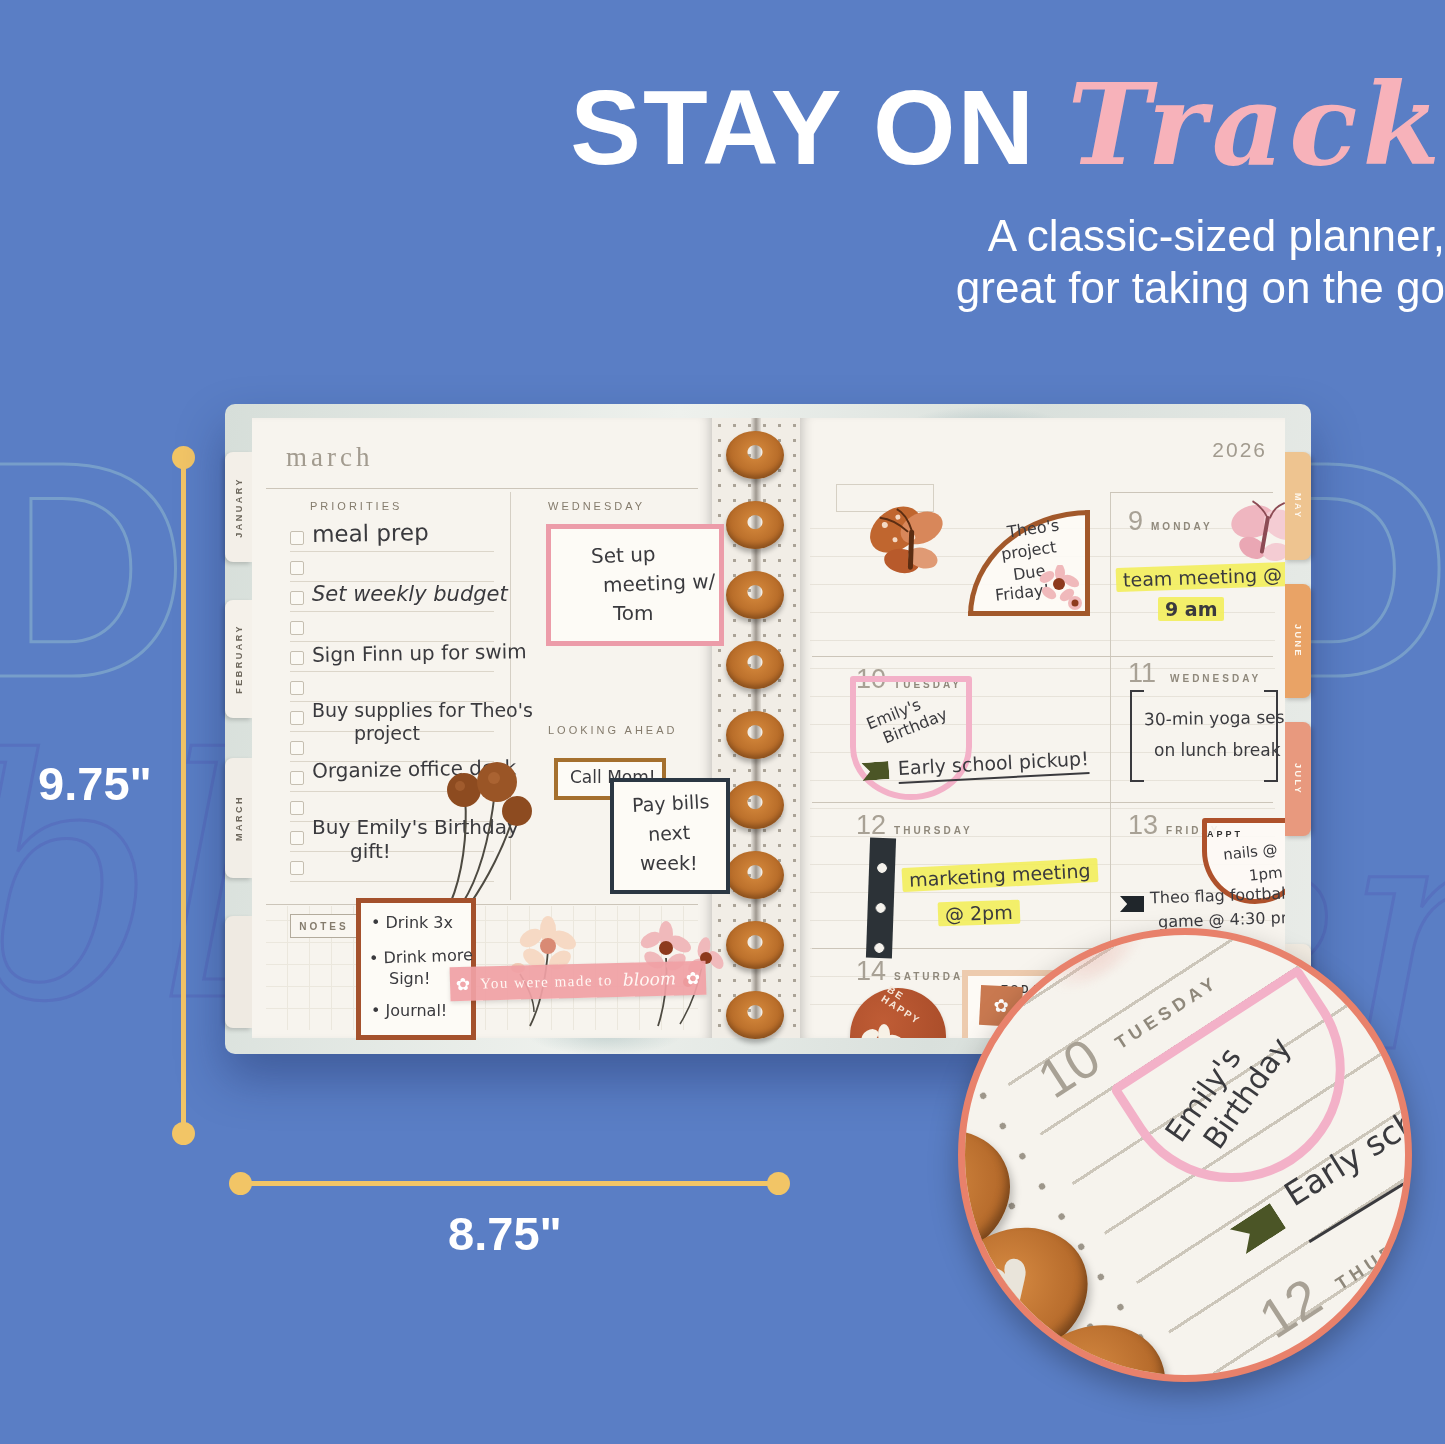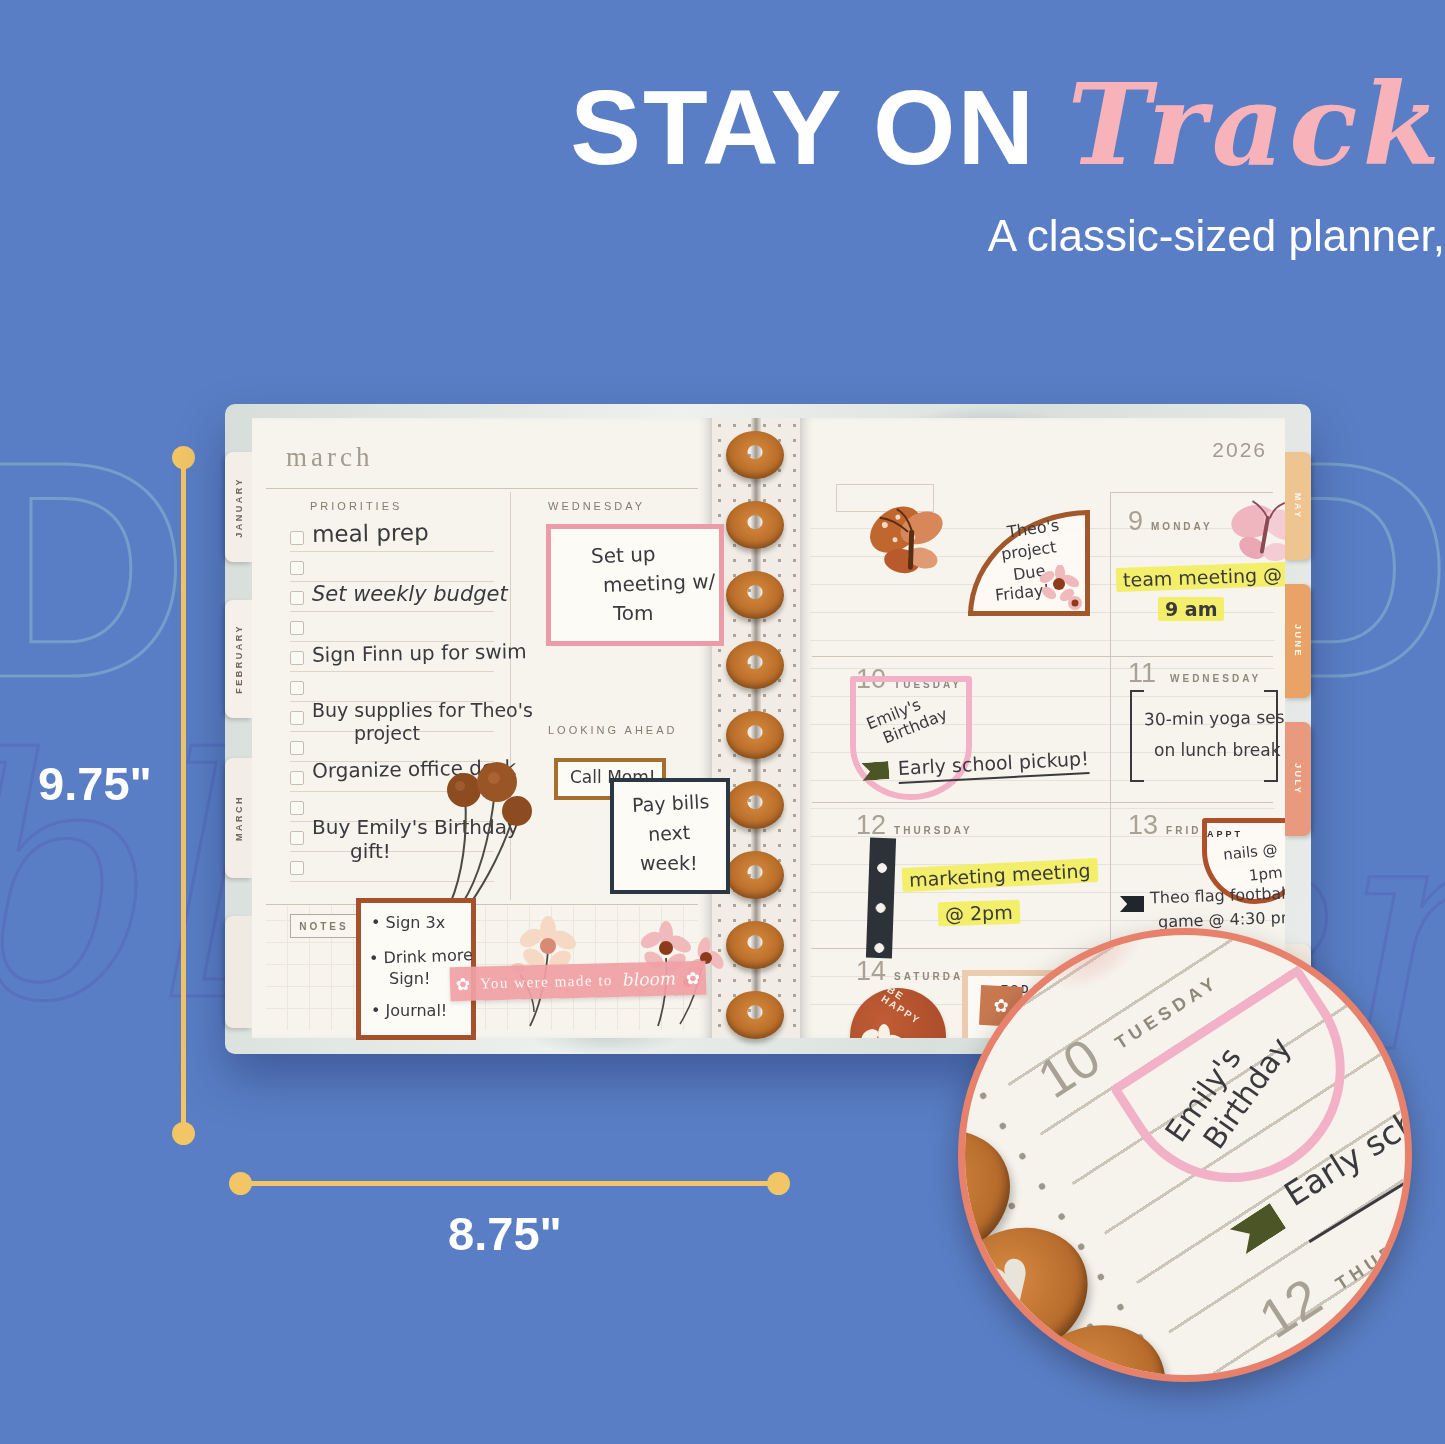--- a/index.html
+++ b/index.html
@@ -158,20 +158,21 @@
 <div class="canvas">
 
   <div class="bg-caps">DATED</div>
   <div class="bg-script left">bl</div>
   <div class="bg-script right">er</div>
 
   <div class="header">
     <div class="title-line"><span>STAY ON </span><span class="title-accent">Track</span></div>
     <div class="subtitle">
       <div>A classic-sized planner,</div>
+      <div>great for taking on the go</div>
     </div>
   </div>
 
   <div class="vline"></div>
   <div class="dim-dot" style="left:172px;top:446px;"></div>
   <div class="dim-dot" style="left:172px;top:1122px;"></div>
   <div class="dim-label" style="left:24px;top:756px;width:142px;">9.75"</div>
 
   <div class="hline"></div>
   <div class="dim-dot" style="left:229px;top:1172px;"></div>
@@ -299,21 +300,21 @@
         <div class="hw" style="left:18px;top:10px;font-size:19px;transform:rotate(-3deg);">Pay bills</div>
         <div class="hw" style="left:34px;top:40px;font-size:19px;transform:rotate(-3deg);">next</div>
         <div class="hw" style="left:26px;top:70px;font-size:19px;">week!</div>
       </div>
 
       <div class="rule" style="left:14px;right:14px;top:486px;"></div>
       <div class="notes-grid"></div>
       <div class="notes-tag">NOTES</div>
 
       <div class="box rust-box" style="left:104px;top:480px;width:110px;height:132px;">
-        <div class="hw" style="left:10px;top:10px;font-size:16px;">• <span>Sign 3x</span></div>
+        <div class="hw" style="left:10px;top:10px;font-size:16px;">• <span>Drink 3x</span></div>
         <div class="hw" style="left:8px;top:44px;font-size:16px;transform:rotate(-2deg);">• <span>Drink more</span></div>
         <div class="hw" style="left:28px;top:66px;font-size:16px;">Sign!</div>
         <div class="hw" style="left:10px;top:98px;font-size:16px;">• <span>Journal!</span></div>
       </div>
 
       <svg style="position:absolute;left:248px;top:498px;" width="90" height="112" viewBox="0 0 90 112">
         <path d="M48 34 C 46 60, 40 90, 30 110" stroke="#4d4a41" stroke-width="1.8" fill="none"></path>
         <path d="M20 58 C 28 70, 34 85, 34 96" stroke="#4d4a41" stroke-width="1.5" fill="none"></path>
         <g fill="#f6d9c4">
           <ellipse cx="48" cy="14" rx="8" ry="14"></ellipse>

